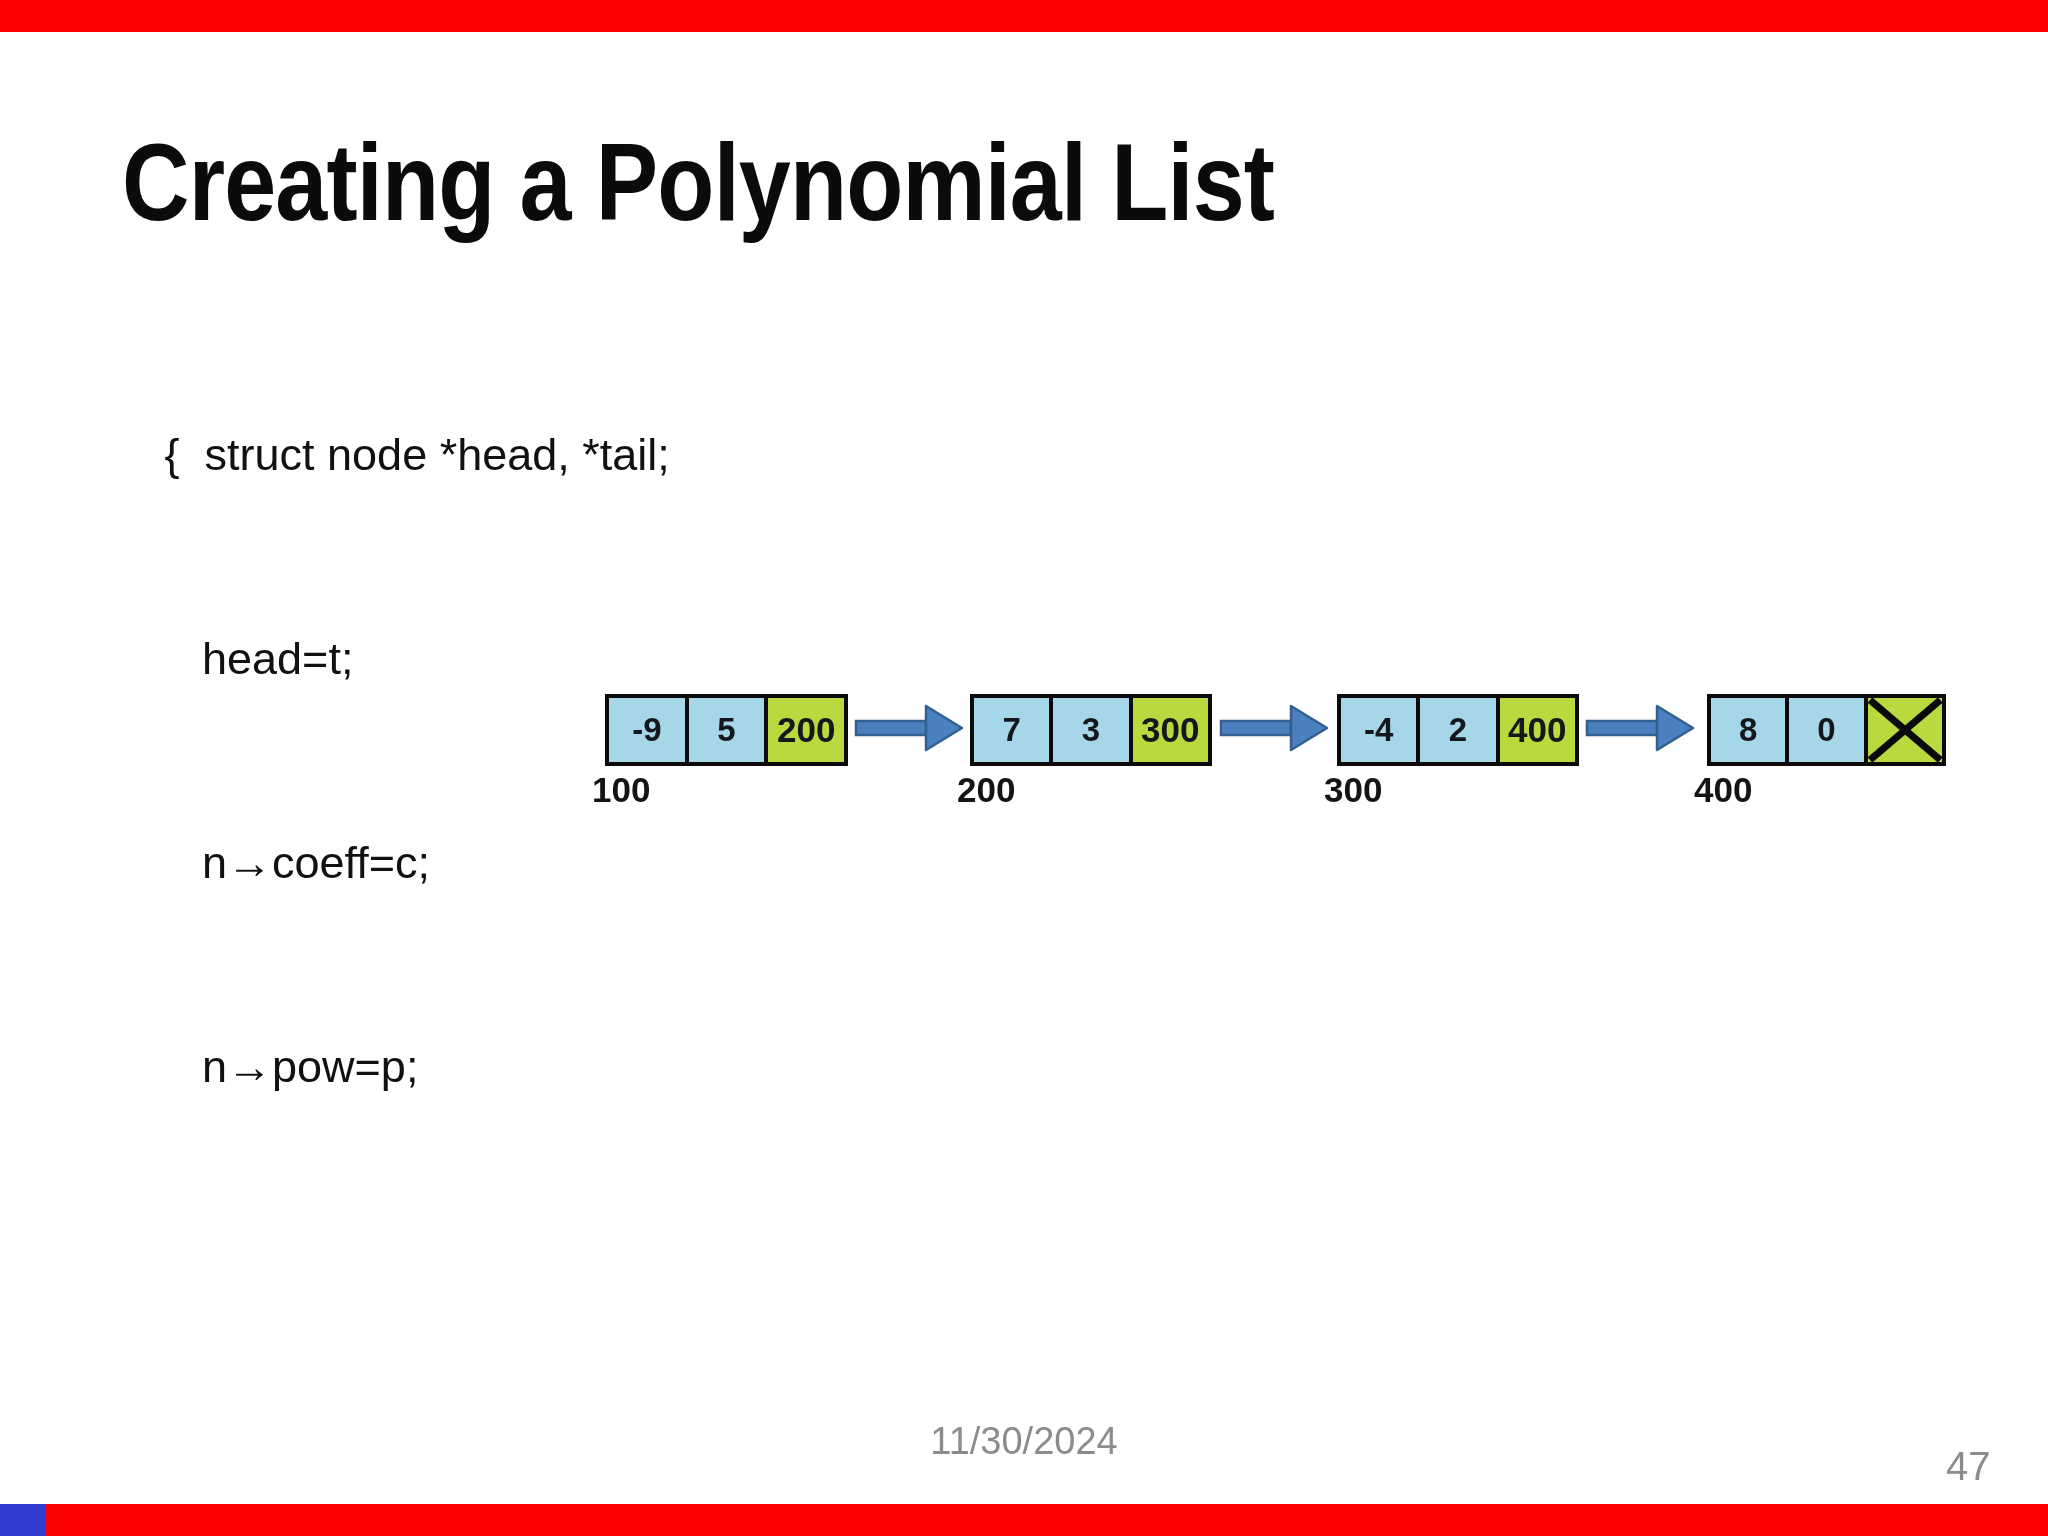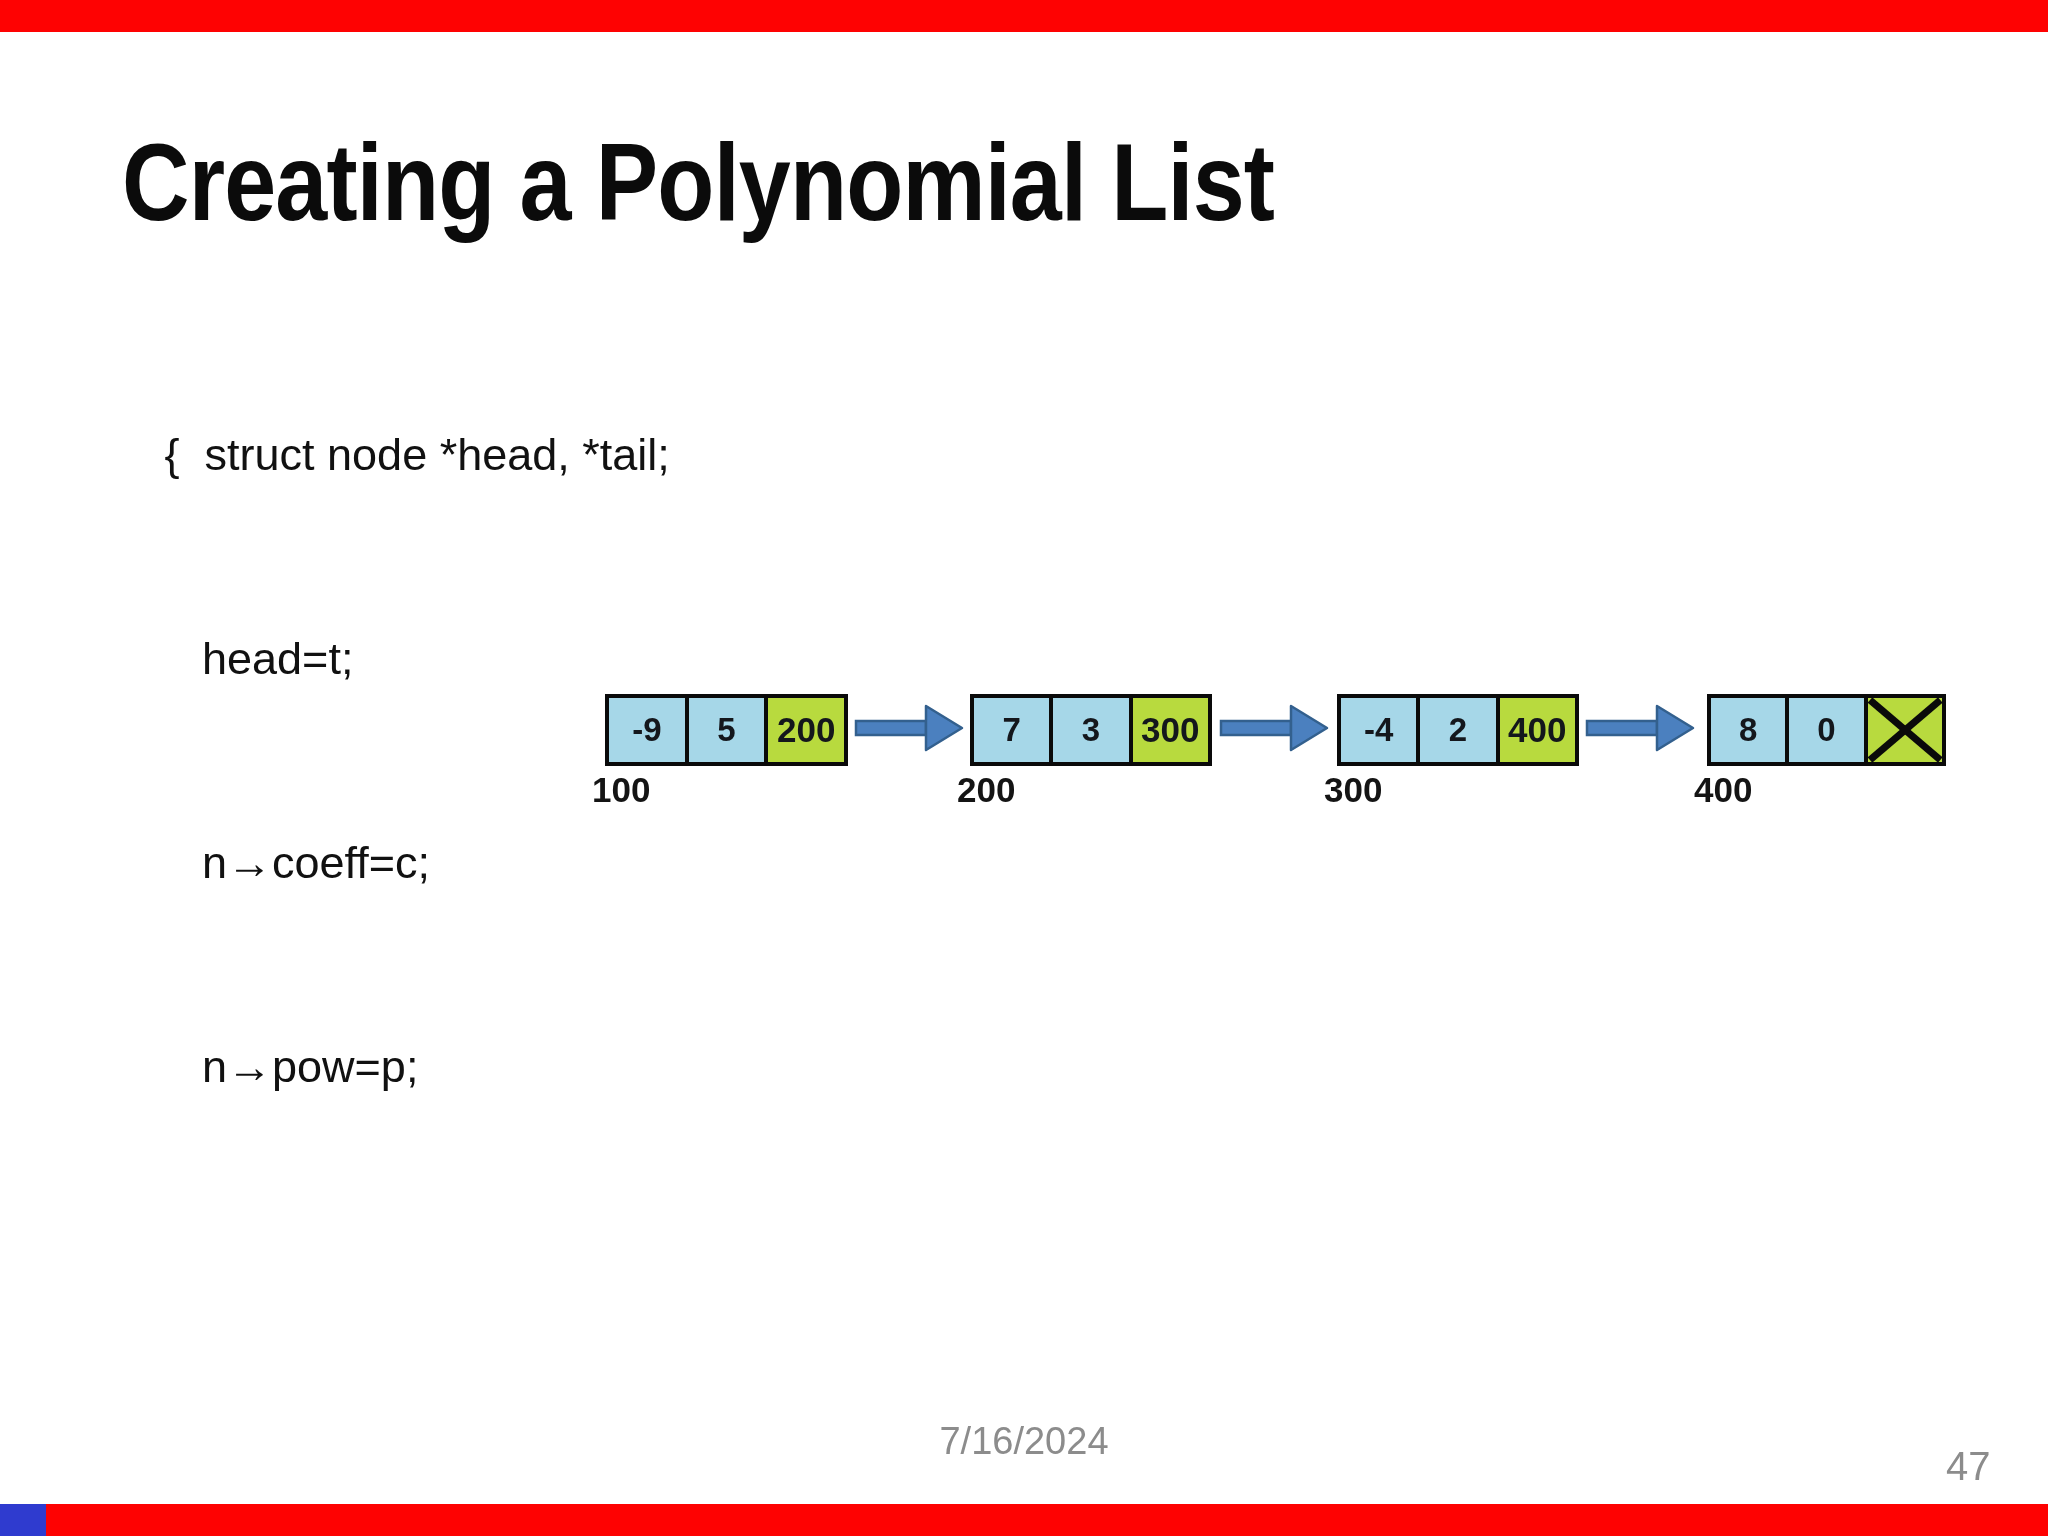--- a/index.html
+++ b/index.html
@@ -138,14 +138,14 @@
       <svg class="xsvg" viewBox="0 0 74 64" preserveAspectRatio="none">
         <line x1="2" y1="2" x2="72" y2="62" stroke="#0a0a0a" stroke-width="7"></line>
         <line x1="72" y1="2" x2="2" y2="62" stroke="#0a0a0a" stroke-width="7"></line>
       </svg>
     </div>
   </div>
   <div class="addr a4">400</div>
 
 </div>
 
-<div class="footer-date">7/16/2024</div>
+<div class="footer-date">11/30/2024</div>
 <div class="page-num">47</div>
 
 </body></html>

